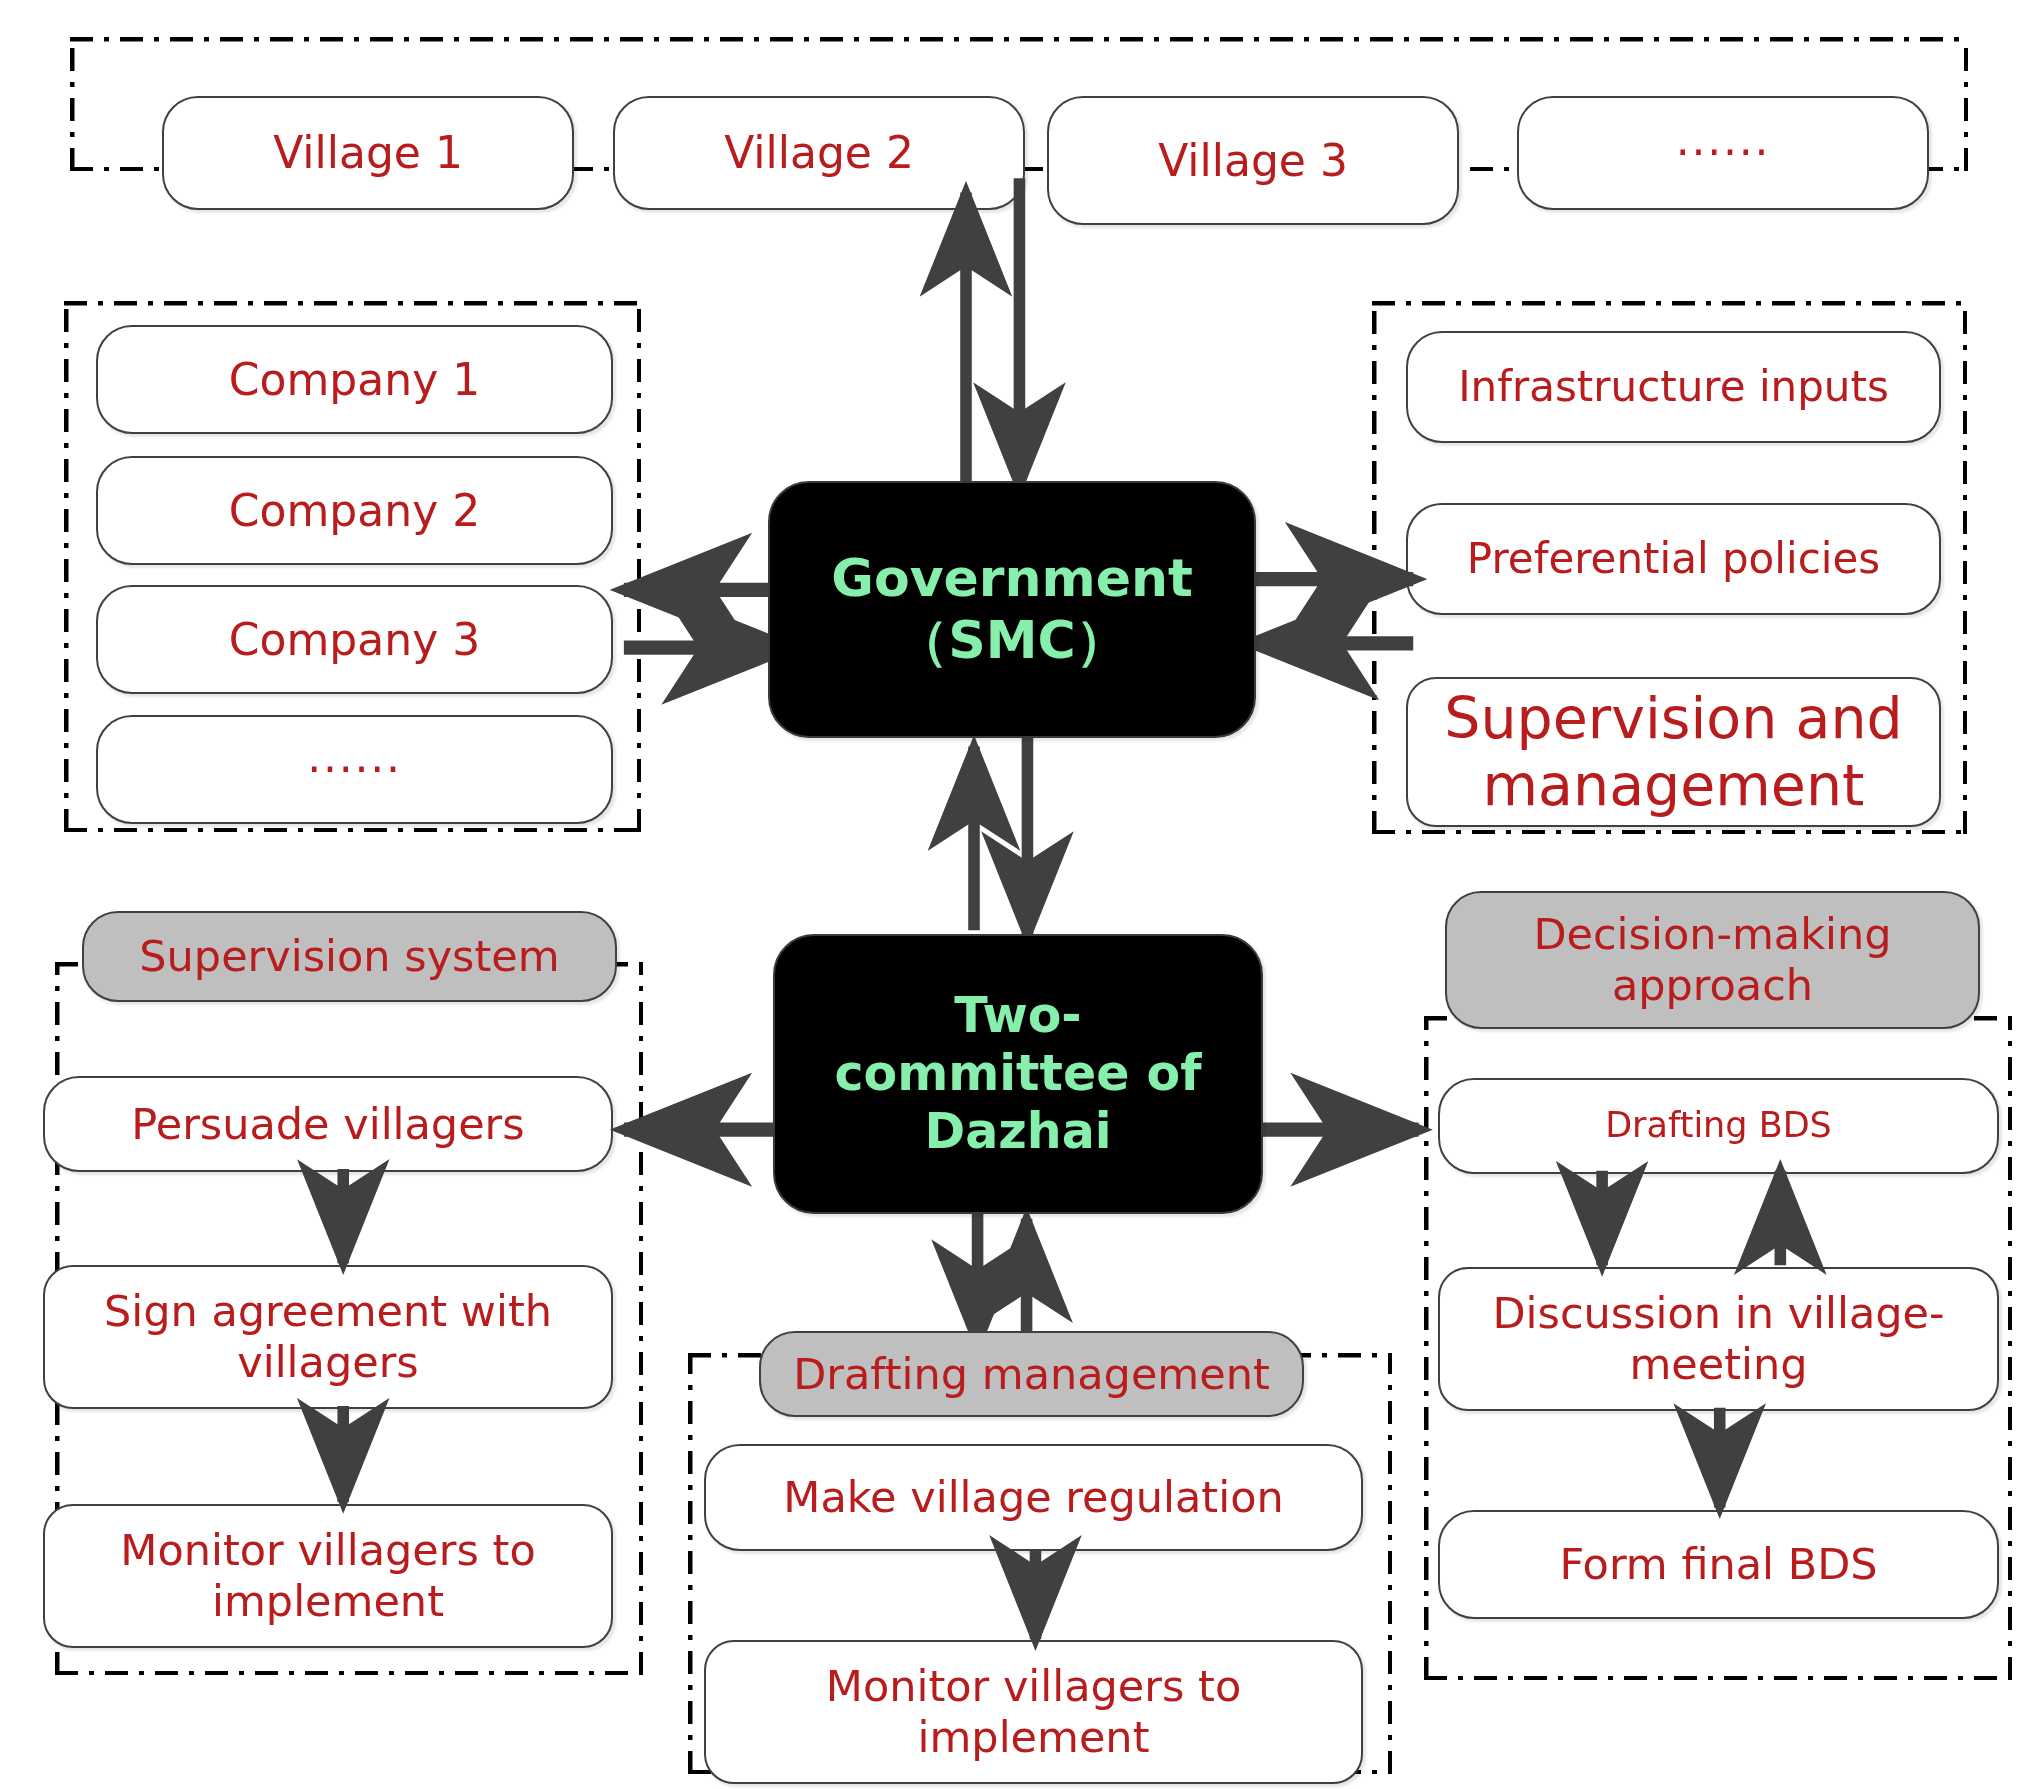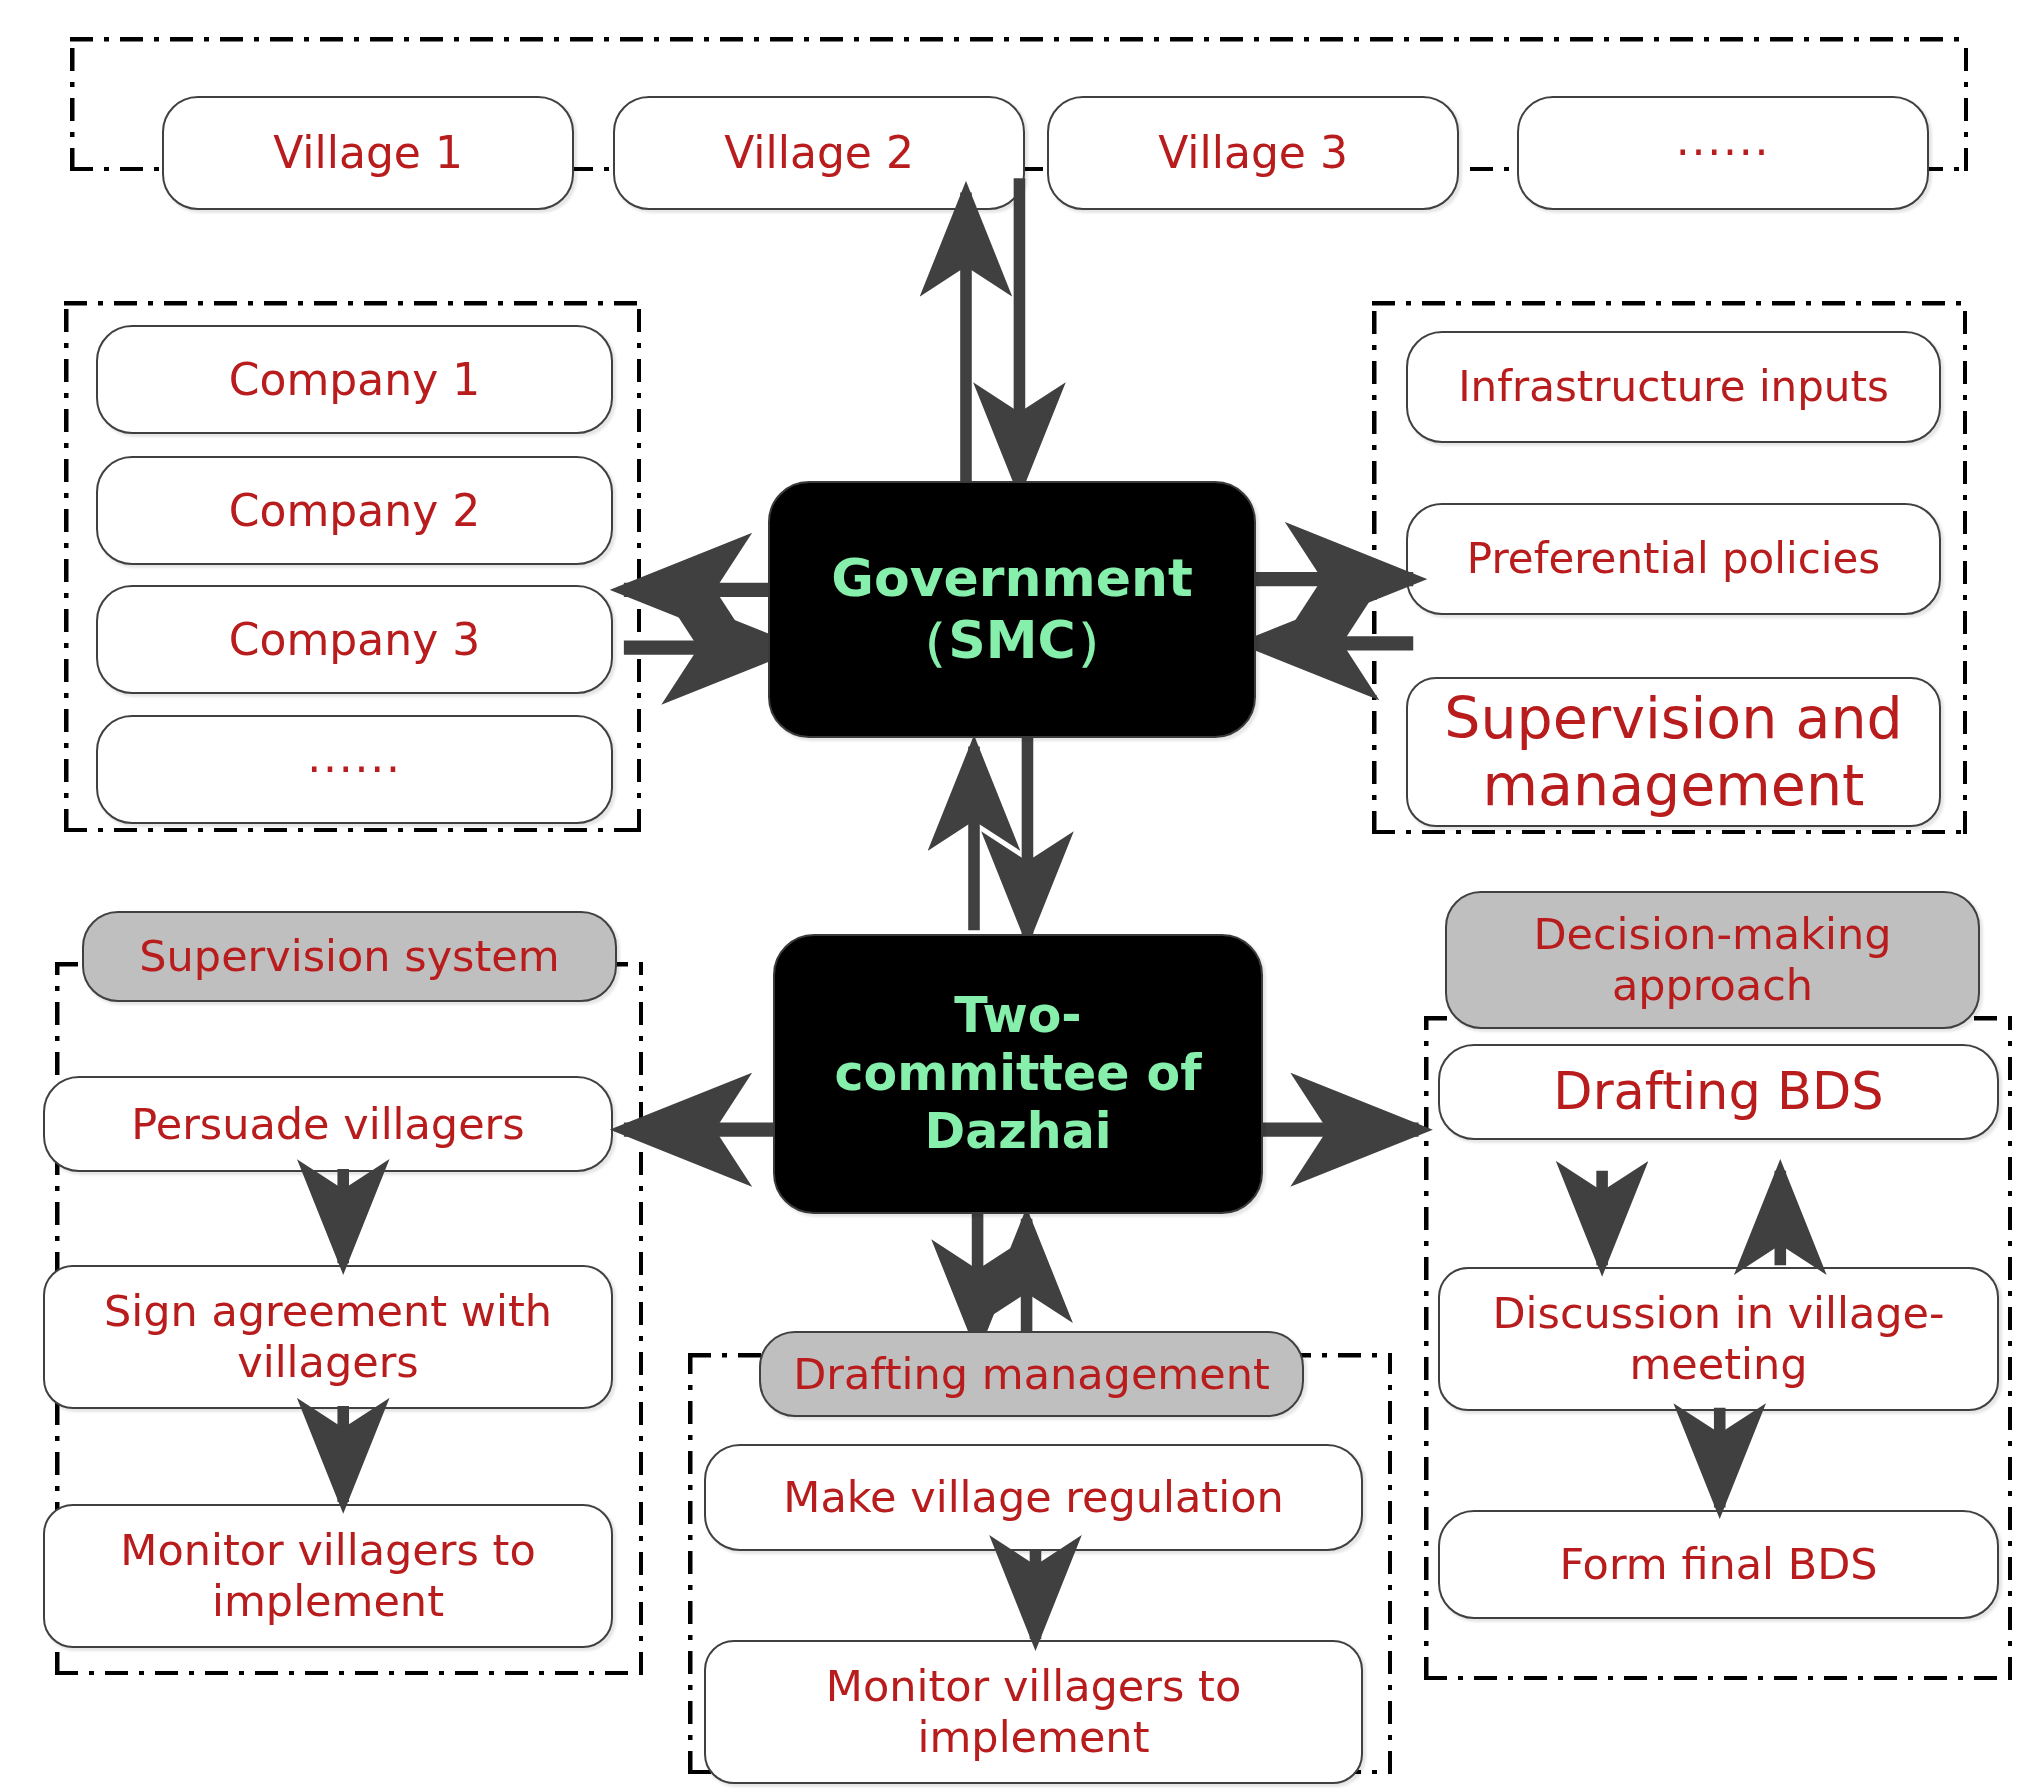--- a/index.html
+++ b/index.html
@@ -169,21 +169,21 @@
   </svg>
 
   <div class="group dashdot" style="left:70px; top:37px; width:1898px; height:134px;"></div>
 
   <div class="node pill" style="left:162px; top:96px; width:412px; height:114px; font-size:44px;">
     <span>Village 1</span>
   </div>
   <div class="node pill" style="left:613px; top:96px; width:412px; height:114px; font-size:44px;">
     <span>Village 2</span>
   </div>
-  <div class="node pill" style="left:1047px; top:96px; width:412px; height:114px; font-size:44px;">
+  <div class="node pill" style="left:1047px; top:96px; width:412px; height:129px; font-size:44px;">
     <span>Village 3</span>
   </div>
   <div class="node pill" style="left:1517px; top:96px; width:412px; height:114px; font-size:44px;">
     <span class="dots">······</span>
   </div>
 
   <div class="group dashdot" style="left:64px; top:301px; width:577px; height:531px;"></div>
 
   <div class="node pill" style="left:96px; top:325px; width:517px; height:109px; font-size:44px;padding-left:9px;">
     <span>Company 1</span>
@@ -249,21 +249,21 @@
   <div class="node" style="left:704px; top:1640px; width:659px; height:144px; font-size:43px;">
     <span>Monitor villagers to implement</span>
   </div>
 
   <div class="group dashdot" style="left:1424px; top:1016px; width:588px; height:664px;"></div>
 
   <div class="node gray" style="left:1445px; top:891px; width:535px; height:138px; font-size:43px;">
     <span>Decision-making approach</span>
   </div>
 
-  <div class="node pill" style="left:1438px; top:1044px; width:561px; height:96px; font-size:51px;">
+  <div class="node pill" style="left:1438px; top:1078px; width:561px; height:96px; font-size:35px;">
     <span>Drafting BDS</span>
   </div>
   <div class="node" style="left:1438px; top:1267px; width:561px; height:144px; font-size:43px;">
     <span>Discussion in village-meeting</span>
   </div>
   <div class="node pill" style="left:1438px; top:1510px; width:561px; height:109px; font-size:43px;">
     <span>Form final BDS</span>
   </div>
 
 </div>

